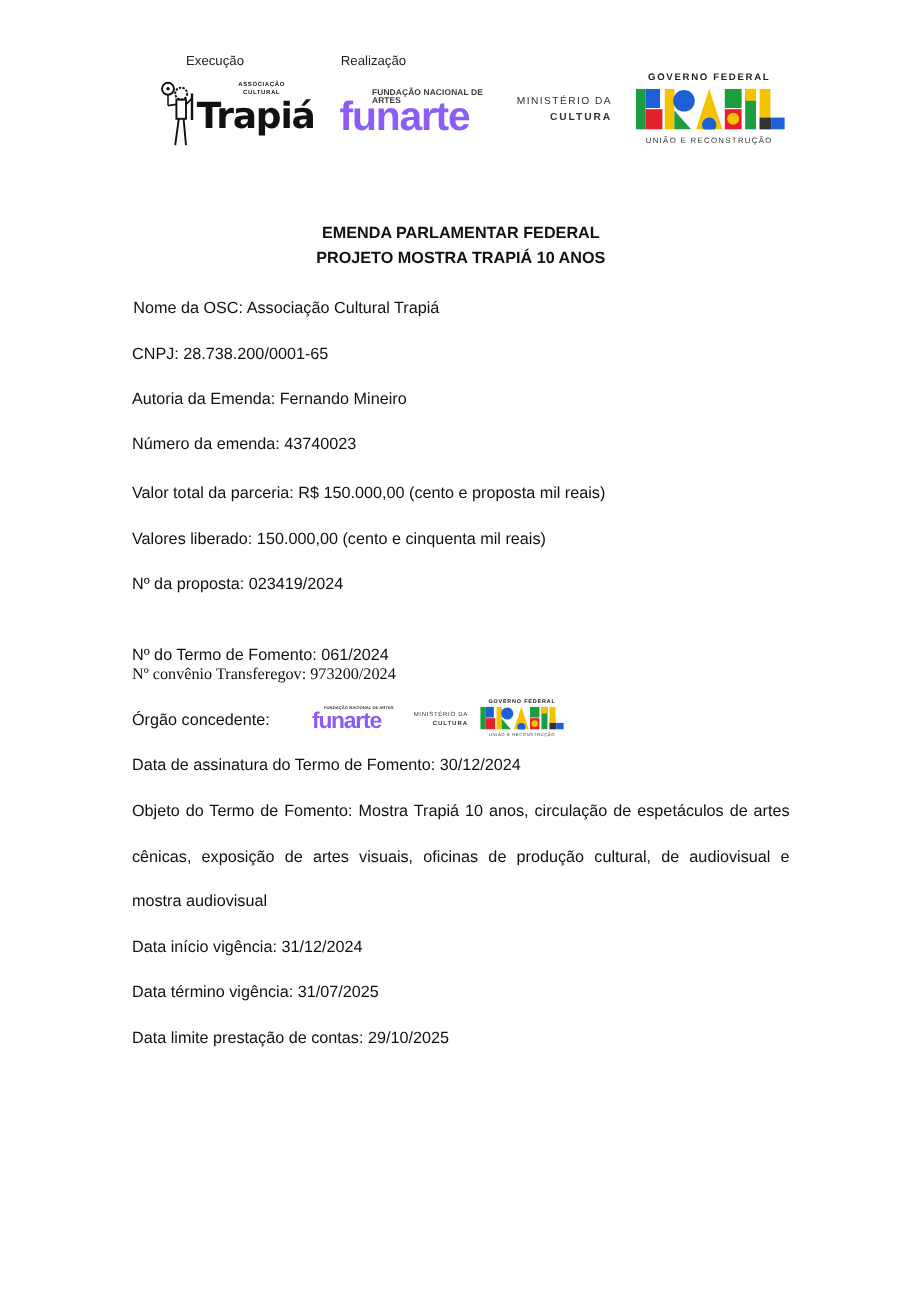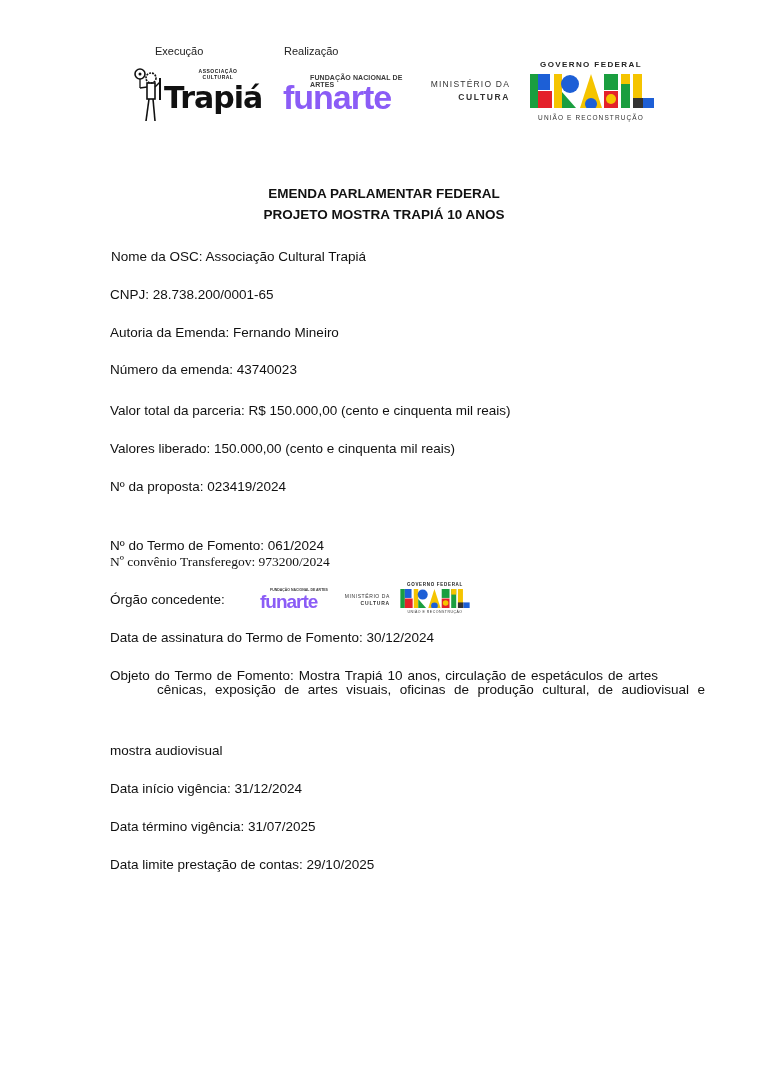--- a/index.html
+++ b/index.html
@@ -95,21 +95,21 @@
   <div class="abs gov-bottom" style="left:0;top:54px;width:126px;">UNIÃO E RECONSTRUÇÃO</div>
 </div>
 
 <div class="abs doc title" style="top:186px;">EMENDA PARLAMENTAR FEDERAL</div>
 <div class="abs doc title" style="top:207px;">PROJETO MOSTRA TRAPIÁ 10 ANOS</div>
 
 <div class="abs doc line" style="top:249px;left:111px;">Nome da OSC: Associação Cultural Trapiá</div>
 <div class="abs doc line" style="top:287px;">CNPJ: 28.738.200/0001-65</div>
 <div class="abs doc line" style="top:325px;">Autoria da Emenda: Fernando Mineiro</div>
 <div class="abs doc line" style="top:362px;">Número da emenda: 43740023</div>
-<div class="abs doc line" style="top:403px;">Valor total da parceria: R$ 150.000,00 (cento e cinquenta mil reais)</div>
+<div class="abs doc line" style="top:403px;">Valor total da parceria: R$ 150.000,00 (cento e proposta mil reais)</div>
 <div class="abs doc line" style="top:441px;">Valores liberado: 150.000,00 (cento e cinquenta mil reais)</div>
 <div class="abs doc line" style="top:479px;">Nº da proposta: 023419/2024</div>
 <div class="abs doc line" style="top:538px;">Nº do Termo de Fomento: 061/2024</div>
 <div class="abs doc line" style="top:554px;font-family:Liberation Serif, serif;">Nº convênio Transferegov: 973200/2024</div>
 <div class="abs doc line" style="top:592px;text-align:right;">Órgão concedente:</div>
 
 <div class="abs" style="left:260px;top:588px;width:72px;height:24px;">
   <div class="abs" style="left:10px;top:0;font-size:3.5px;font-weight:bold;color:#3a3a3a;">FUNDAÇÃO NACIONAL DE ARTES</div>
   <div class="abs funarte-word" style="left:0;top:4px;font-size:19px;">funarte</div>
 </div>
@@ -135,17 +135,17 @@
     <rect x="91" y="0" width="9" height="10" fill="#f5c400"></rect>
     <rect x="103" y="0" width="9" height="34" fill="#f5c400"></rect>
     <rect x="103" y="24" width="10" height="10" fill="#333333"></rect>
     <rect x="113" y="24" width="11" height="10" fill="#1d5fd6"></rect>
   </svg>
   <div class="abs" style="left:0;top:28px;width:72px;text-align:center;font-size:3.5px;letter-spacing:0.5px;color:#333;">UNIÃO E RECONSTRUÇÃO</div>
 </div>
 
 <div class="abs doc line" style="top:630px;">Data de assinatura do Termo de Fomento: 30/12/2024</div>
 <div class="abs doc justify-line" style="top:668px;">Objeto do Termo de Fomento: Mostra Trapiá 10 anos, circulação de espetáculos de artes</div>
-<div class="abs doc justify-line" style="top:682px;margin-left:47px;">cênicas, exposição de artes visuais, oficinas de produção cultural, de audiovisual e</div>
+<div class="abs doc justify-line" style="top:706px;">cênicas, exposição de artes visuais, oficinas de produção cultural, de audiovisual e</div>
 <div class="abs doc line" style="top:743px;">mostra audiovisual</div>
 <div class="abs doc line" style="top:781px;">Data início vigência: 31/12/2024</div>
 <div class="abs doc line" style="top:819px;">Data término vigência: 31/07/2025</div>
 <div class="abs doc line" style="top:857px;">Data limite prestação de contas: 29/10/2025</div>
 
 </body></html>

